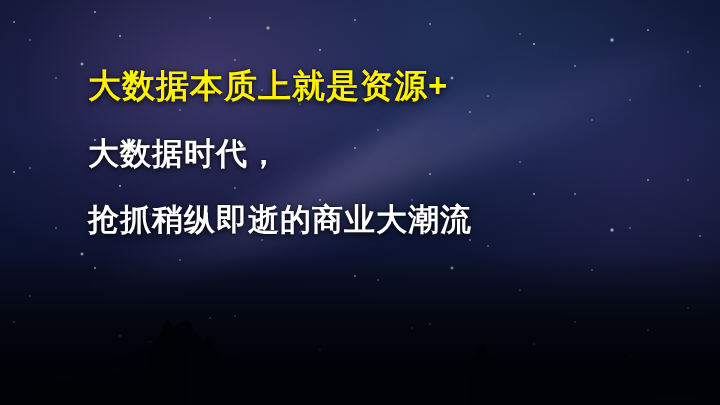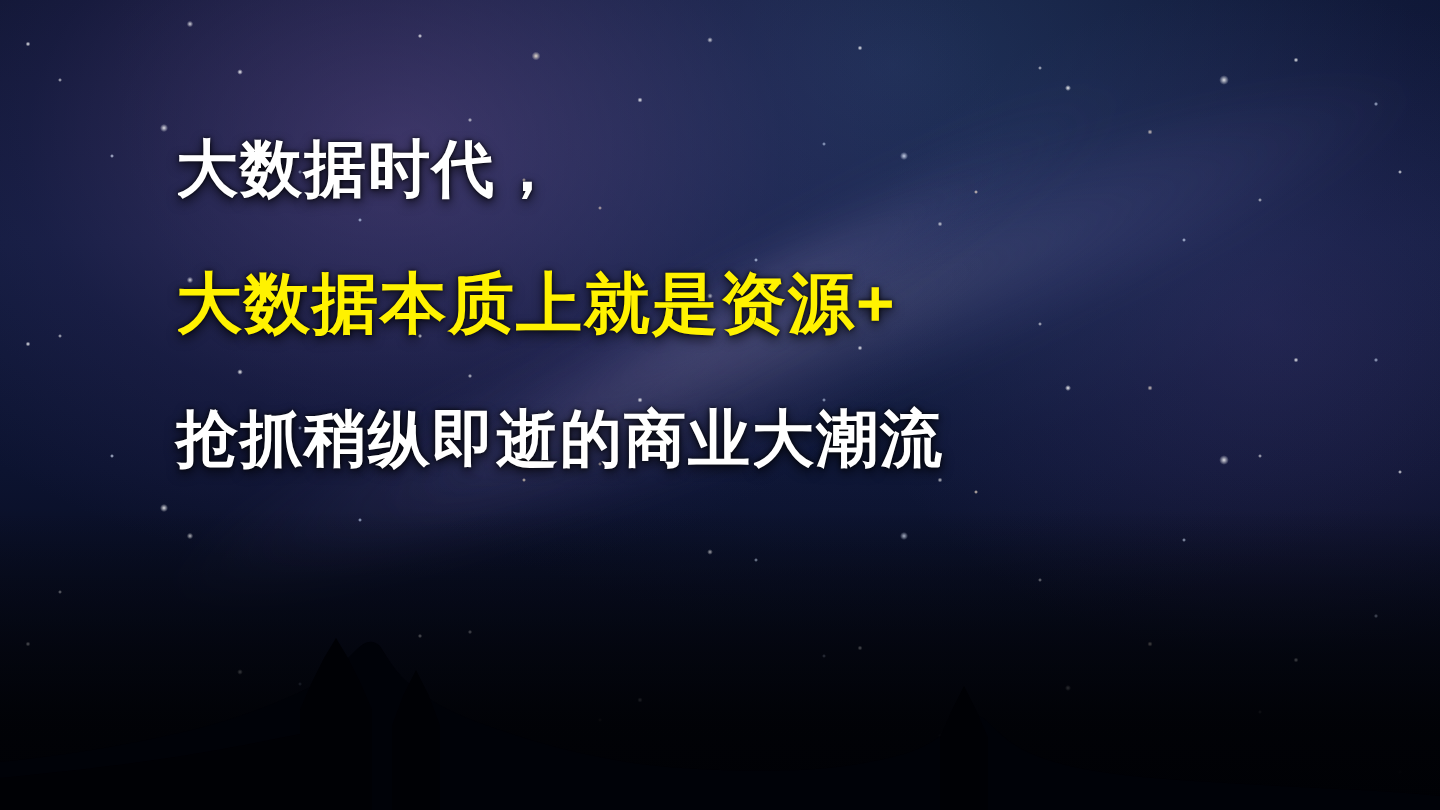--- a/index.html
+++ b/index.html
@@ -163,18 +163,18 @@
     <svg viewBox="0 0 720 120" preserveAspectRatio="none" aria-hidden="true">
       <path fill="#000208" d="M0,120 L0,96 C40,92 70,86 96,80 C120,74 140,66 156,58 C166,52 172,46 178,40 C182,36 186,34 190,38 C194,44 198,52 206,58 C220,70 238,76 256,82 C280,90 300,94 320,97 C344,100 372,101 400,100 C420,99 438,96 452,92 C462,89 470,84 476,78 C482,72 488,70 494,76 C500,82 506,88 516,92 C530,98 548,101 566,103 C596,106 640,108 680,110 C698,111 710,112 720,113 L720,120 Z"></path>
       <path fill="#000105" d="M150,120 L150,70 L156,56 L162,44 L168,34 L174,44 L180,56 L186,70 L186,120 Z"></path>
       <path fill="#000105" d="M196,120 L196,78 L202,62 L208,50 L214,62 L220,78 L220,120 Z"></path>
       <path fill="#000105" d="M470,120 L470,84 L476,70 L482,58 L488,70 L494,84 L494,120 Z"></path>
       <path fill="#000105" d="M0,120 L0,104 C30,101 58,98 84,94 C110,90 130,86 150,82 L150,120 Z"></path>
     </svg>
   </div>
 
   <div class="text-block">
+    <div class="line line-title">大数据本质上就是资源+</div>
     <div class="line line-body">大数据时代，</div>
-    <div class="line line-title">大数据本质上就是资源+</div>
     <div class="line line-body">抢抓稍纵即逝的商业大潮流</div>
   </div>
 
 </div>
 
 </body></html>

